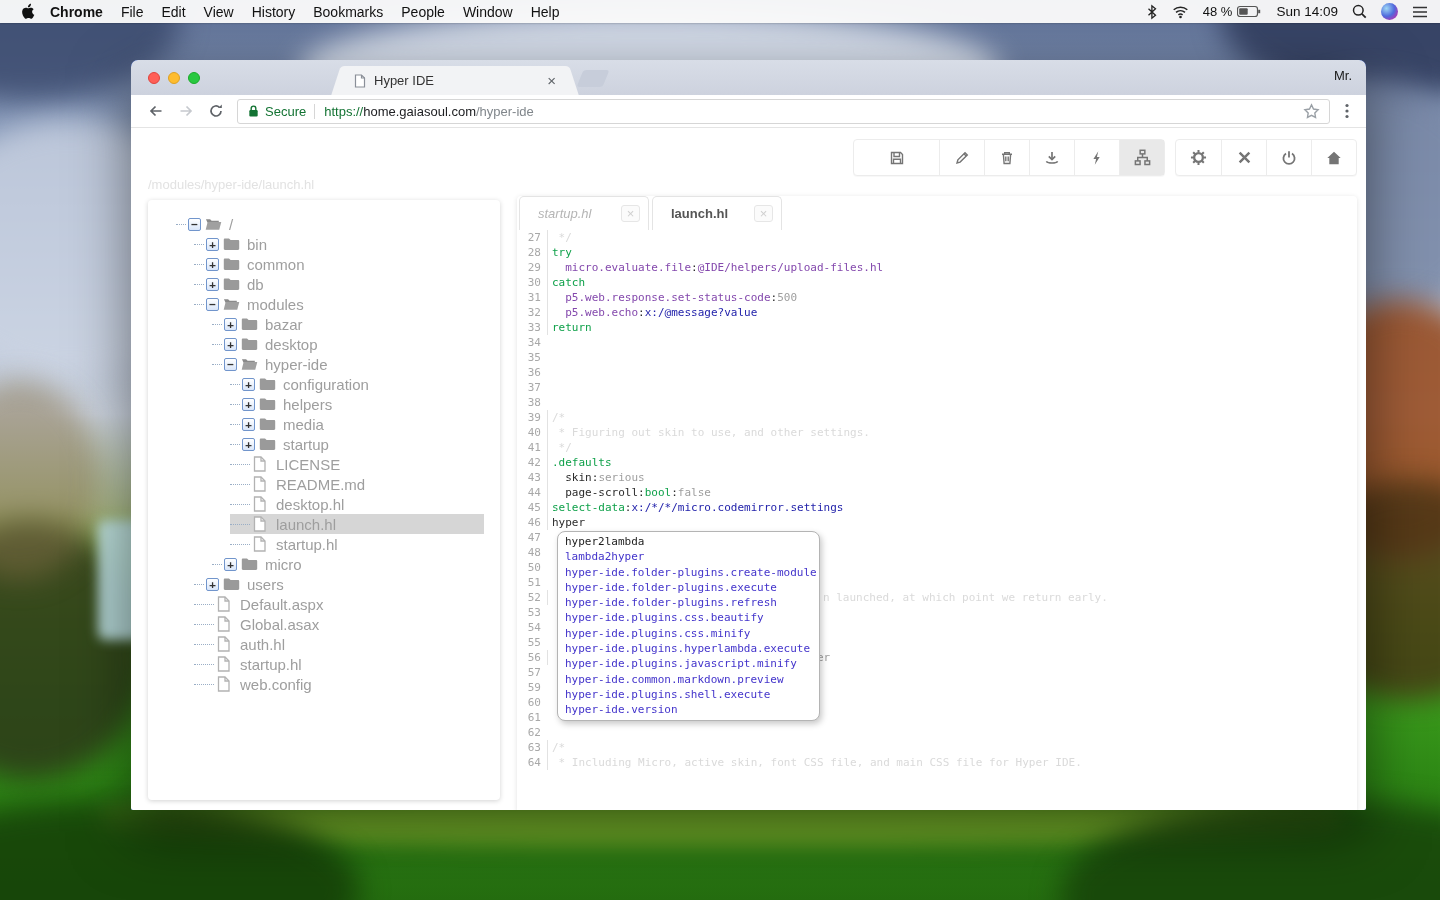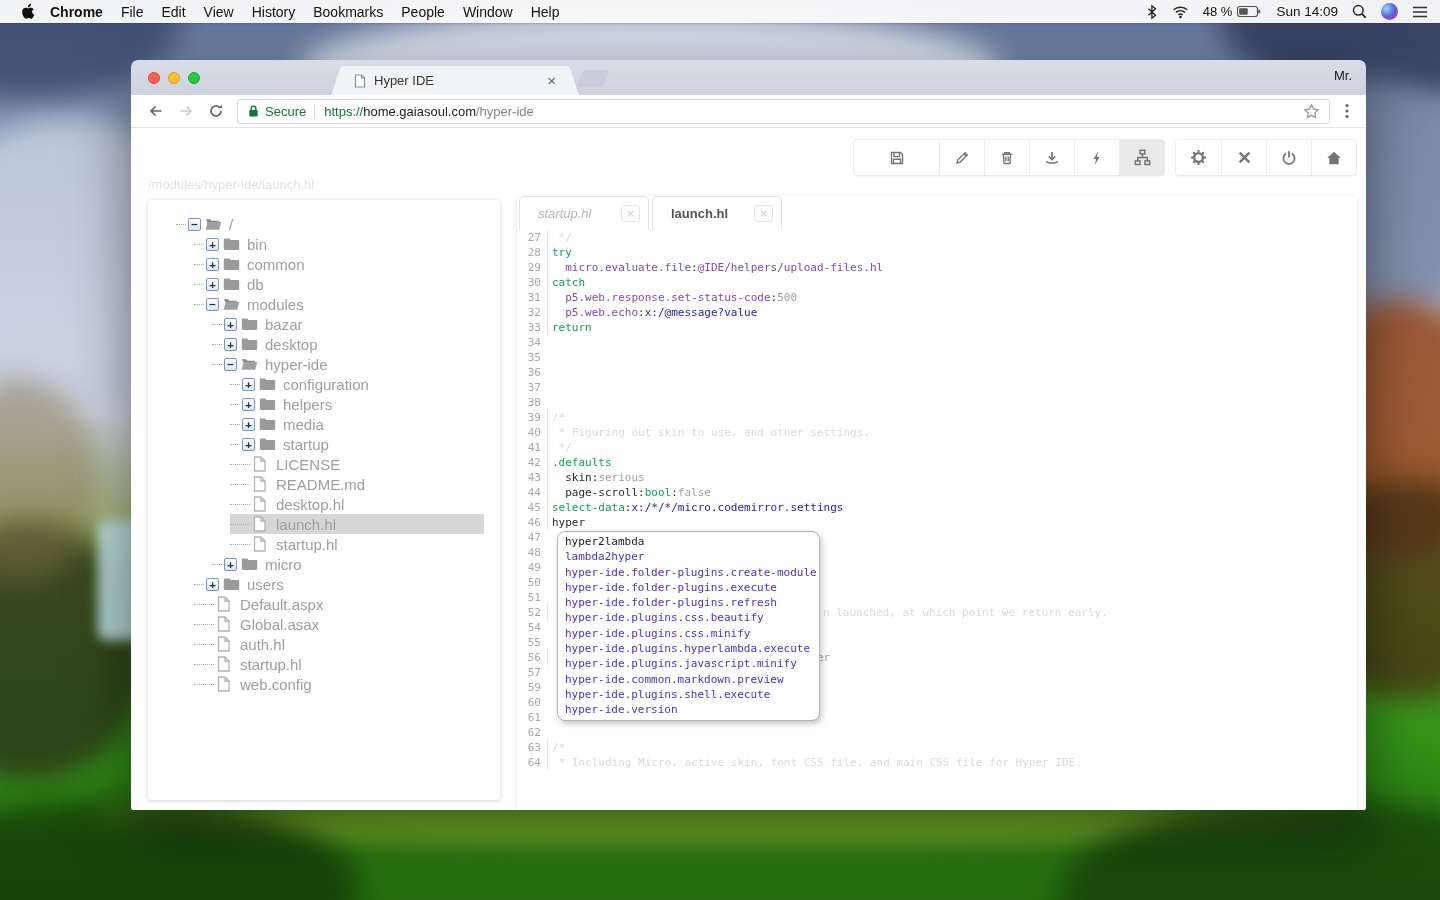--- a/index.html
+++ b/index.html
@@ -655,24 +655,24 @@
             <div class="cline"><span class="ln">39</span><span class="gutterline"><span class="cm">/*</span></span></div>
             <div class="cline"><span class="ln">40</span><span class="gutterline"><span class="cm"> * Figuring out skin to use, and other settings.</span></span></div>
             <div class="cline"><span class="ln">41</span><span class="gutterline"><span class="cm"> */</span></span></div>
             <div class="cline"><span class="ln">42</span><span class="gutterline"><span class="kw">.defaults</span></span></div>
             <div class="cline"><span class="ln">43</span><span class="gutterline"><span class="txt">  skin</span><span class="txt">:</span><span class="val">serious</span></span></div>
             <div class="cline"><span class="ln">44</span><span class="gutterline"><span class="txt">  page-scroll</span><span class="txt">:</span><span class="kw">bool</span><span class="txt">:</span><span class="val">false</span></span></div>
             <div class="cline"><span class="ln">45</span><span class="gutterline"><span class="kw">select-data</span><span class="txt">:</span><span class="ex">x:/*/*/micro.codemirror.settings</span></span></div>
             <div class="cline"><span class="ln">46</span><span class="gutterline"><span class="txt">hyper</span></span></div>
             <div class="cline"><span class="ln">47</span><span class="gutterline"></span></div>
             <div class="cline"><span class="ln">48</span><span class="gutterline"></span></div>
-            <div class="cline"><span class="ln">49</span><span class="gutterline"></span></div>
             <div class="cline"><span class="ln">50</span><span class="gutterline"></span></div>
             <div class="cline"><span class="ln">51</span><span class="gutterline"></span></div>
             <div class="cline"><span class="ln">52</span><span class="gutterline"><span class="pad" style="width: 271px;"></span><span class="cm">n launched, at which point we return early.</span></span></div>
+            <div class="cline"><span class="ln">53</span><span class="gutterline"></span></div>
             <div class="cline"><span class="ln">54</span><span class="gutterline"></span></div>
             <div class="cline"><span class="ln">55</span><span class="gutterline"></span></div>
             <div class="cline"><span class="ln">56</span><span class="gutterline"><span class="pad" style="width: 265px;"></span><span class="val">er</span></span></div>
             <div class="cline"><span class="ln">57</span><span class="gutterline"></span></div>
             <div class="cline"><span class="ln">59</span><span class="gutterline"></span></div>
             <div class="cline"><span class="ln">60</span><span class="gutterline"></span></div>
             <div class="cline"><span class="ln">61</span><span class="gutterline"></span></div>
             <div class="cline"><span class="ln">62</span><span class="gutterline"></span></div>
             <div class="cline"><span class="ln">63</span><span class="gutterline"><span class="cm">/*</span></span></div>
             <div class="cline"><span class="ln">64</span><span class="gutterline"><span class="cm"> * Including Micro, active skin, font CSS file, and main CSS file for Hyper IDE.</span></span></div>

